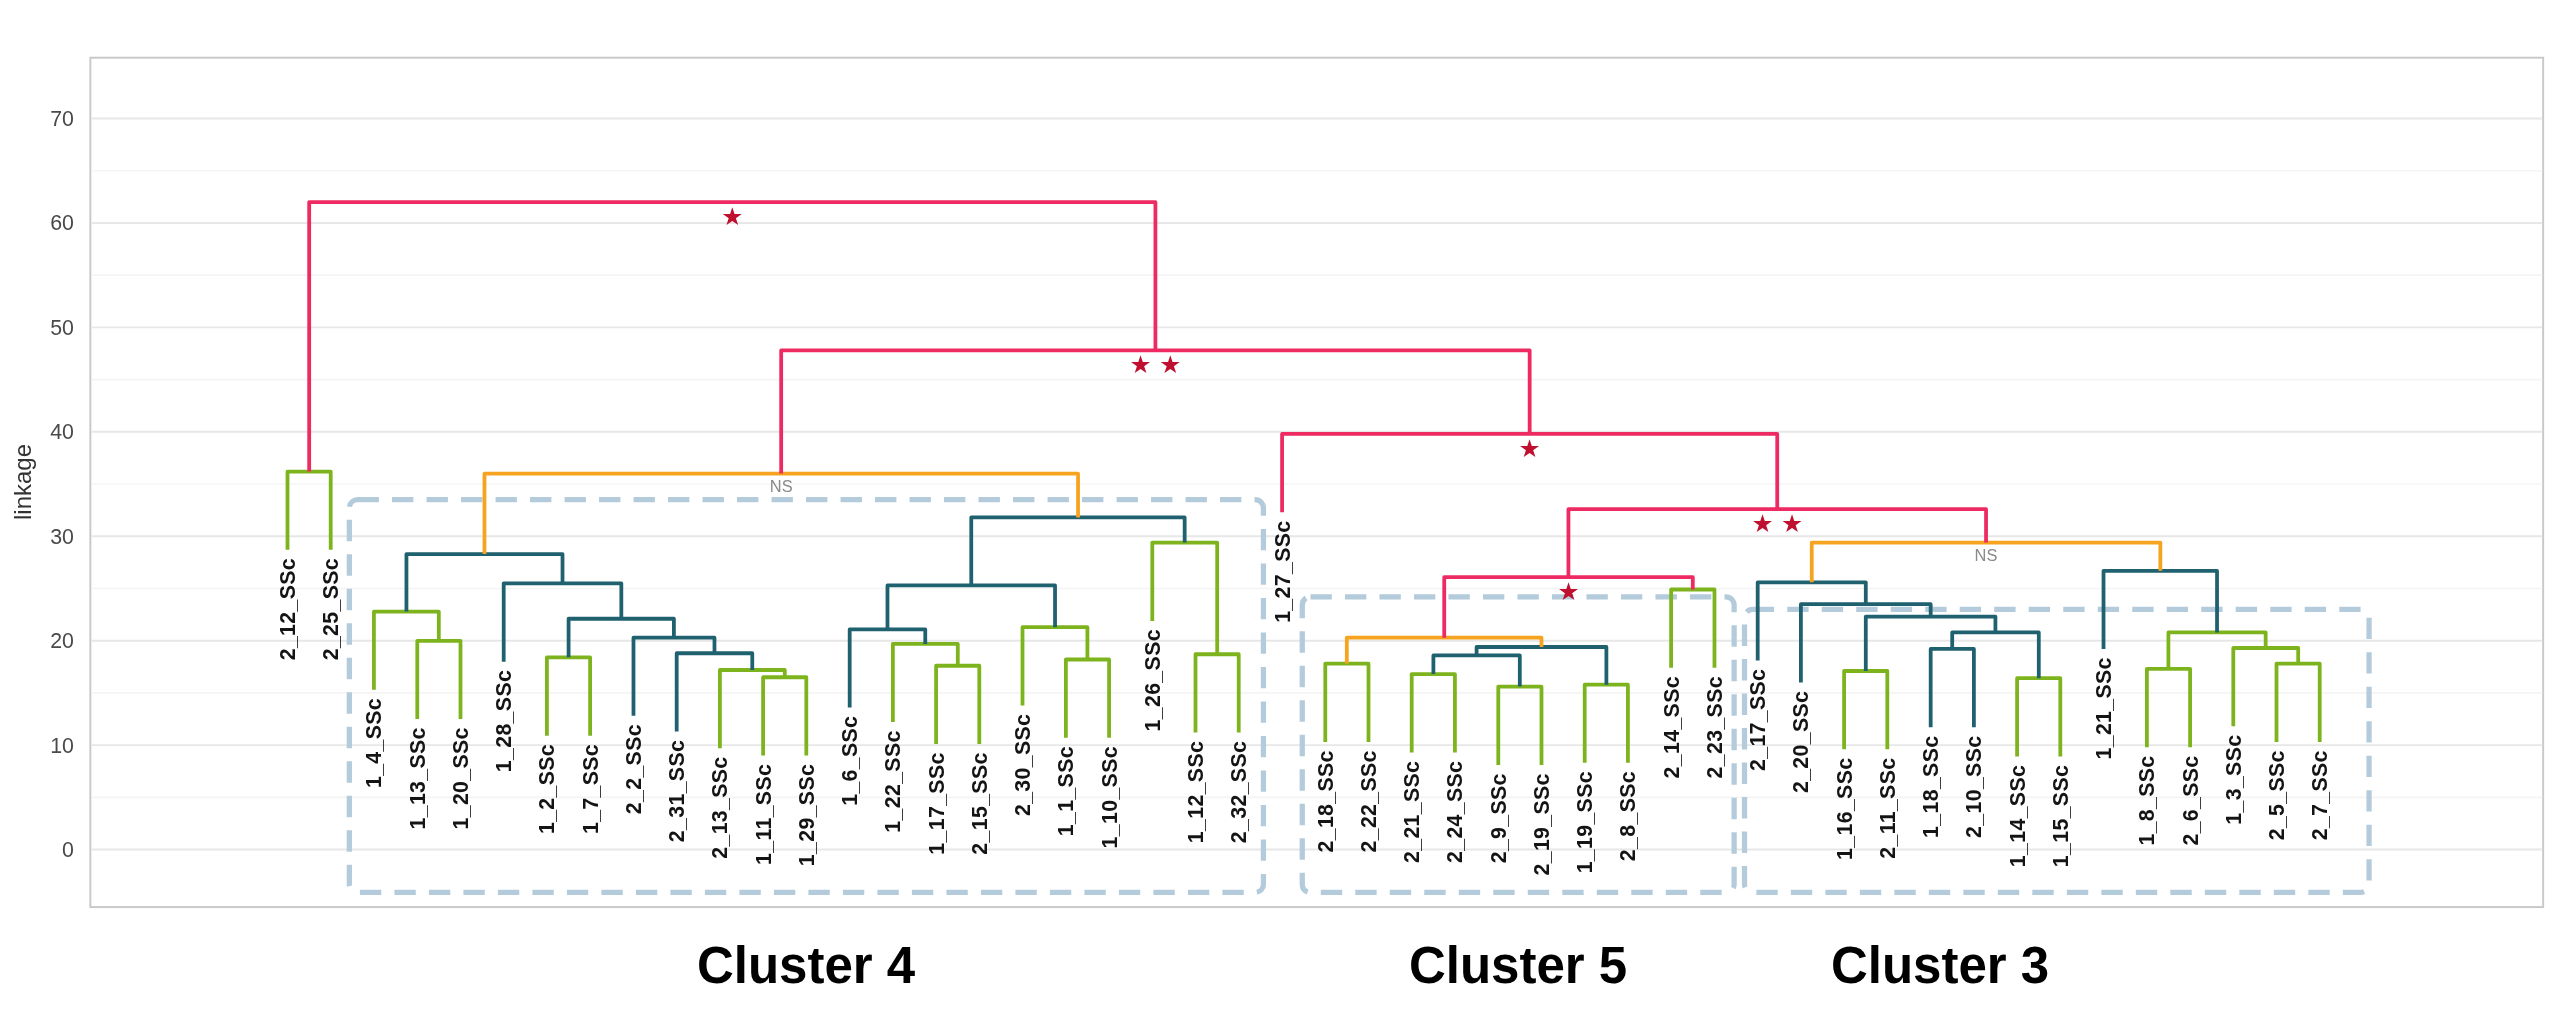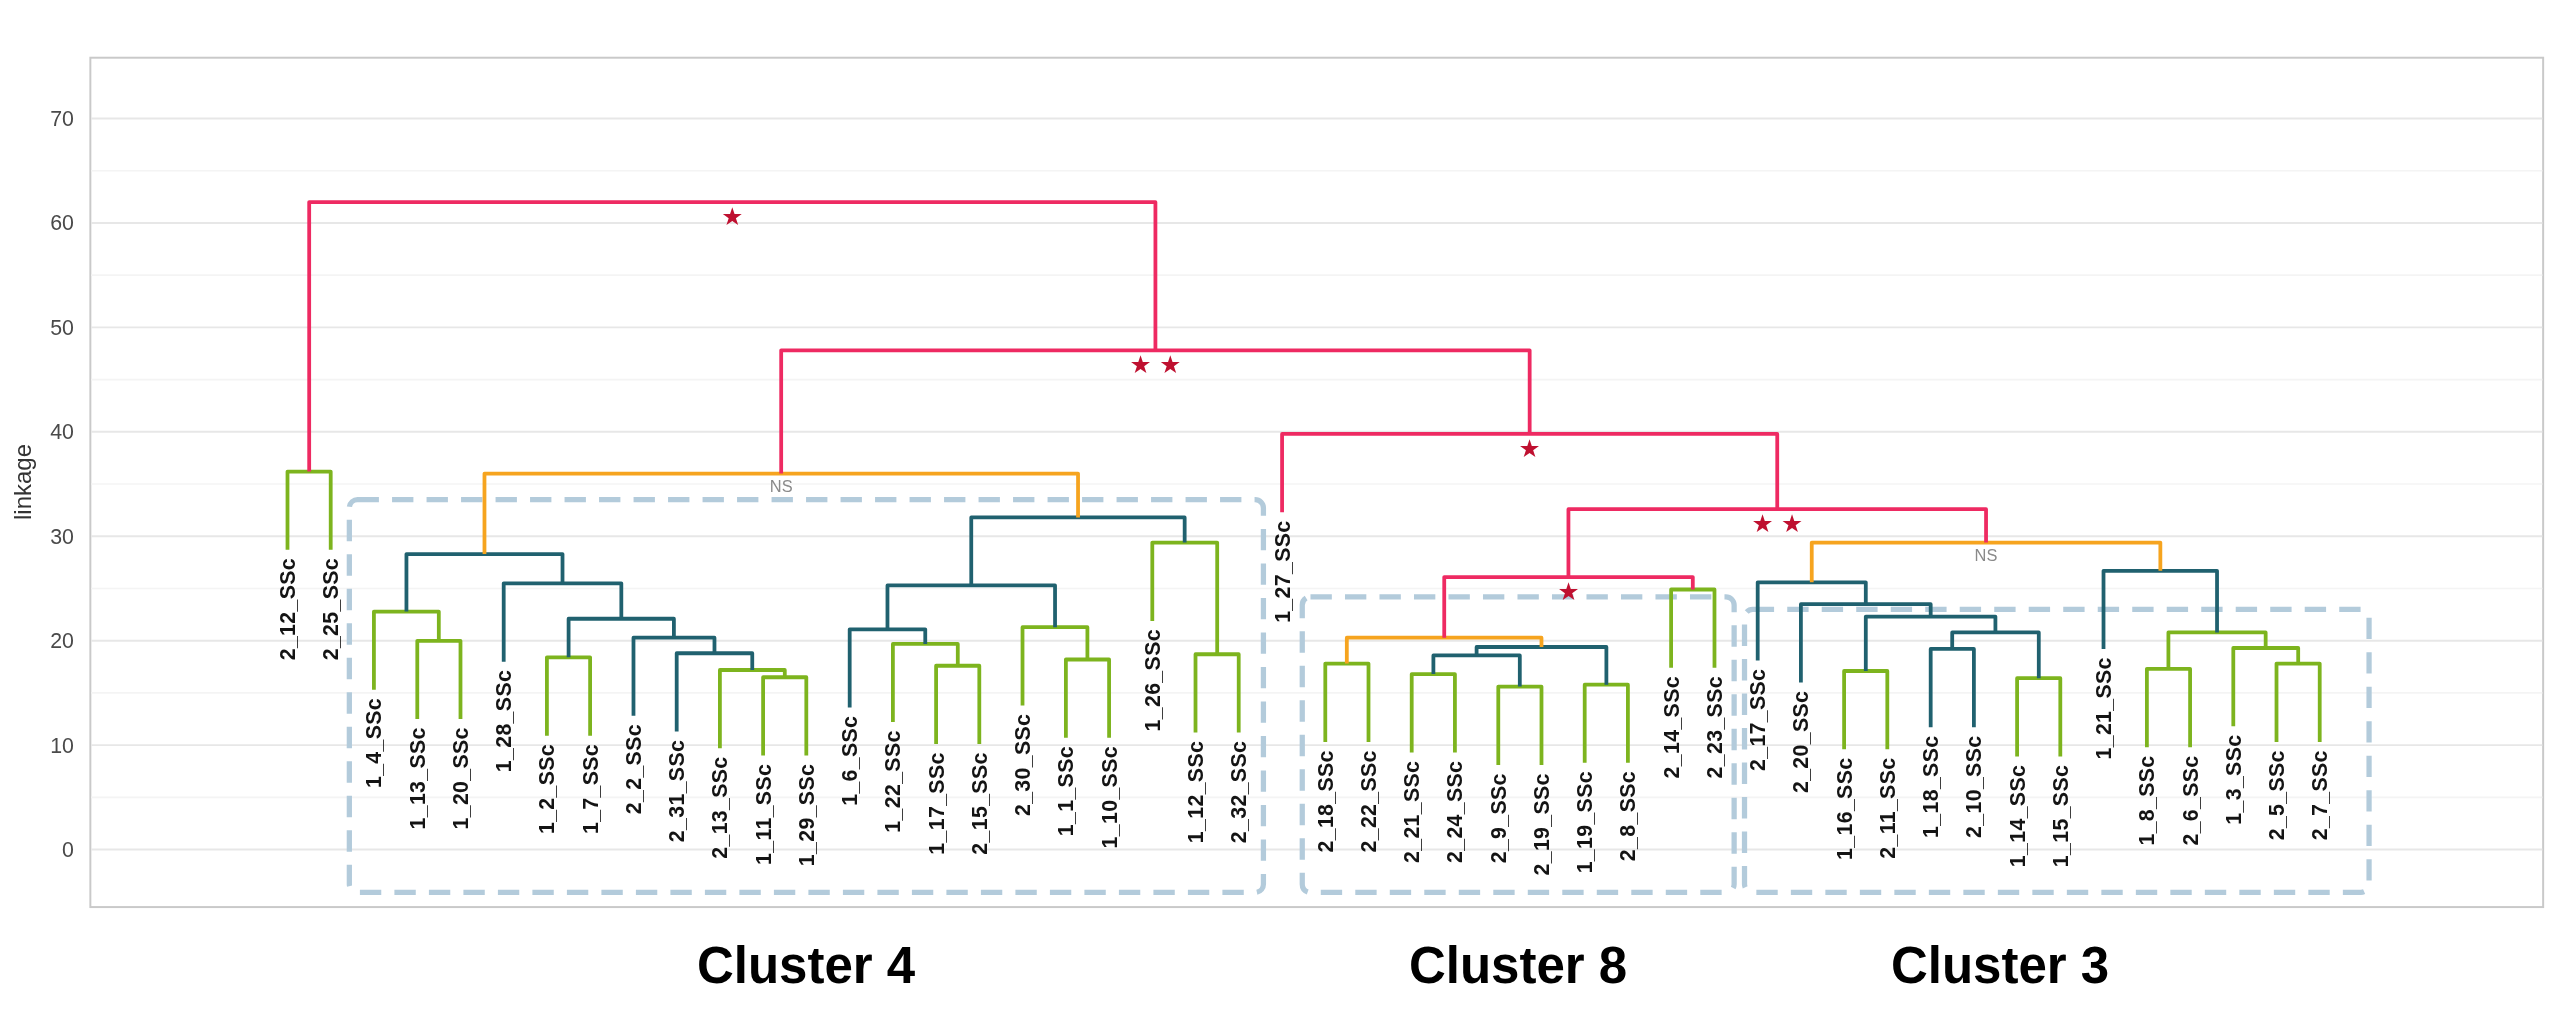--- a/index.html
+++ b/index.html
@@ -153,16 +153,16 @@
       <text transform="translate(1311.4 459.7) rotate(-90)" text-anchor="end" font-size="13" font-weight="700" fill="#141414" letter-spacing="0.2">1_8_SSc</text>
       <text transform="translate(1337.7 459.7) rotate(-90)" text-anchor="end" font-size="13" font-weight="700" fill="#141414" letter-spacing="0.2">2_6_SSc</text>
       <text transform="translate(1364.0 447.0) rotate(-90)" text-anchor="end" font-size="13" font-weight="700" fill="#141414" letter-spacing="0.2">1_3_SSc</text>
       <text transform="translate(1390.3 456.5) rotate(-90)" text-anchor="end" font-size="13" font-weight="700" fill="#141414" letter-spacing="0.2">2_5_SSc</text>
       <text transform="translate(1416.6 456.5) rotate(-90)" text-anchor="end" font-size="13" font-weight="700" fill="#141414" letter-spacing="0.2">2_7_SSc</text>
     </svg>
 
   <div class="ylabel">linkage</div>
 
   <div class="cluster-label" style="left:806px">Cluster 4</div>
-  <div class="cluster-label" style="left:1518px">Cluster 8</div>
-  <div class="cluster-label" style="left:2000px">Cluster 3</div>
+  <div class="cluster-label" style="left:1518px">Cluster 5</div>
+  <div class="cluster-label" style="left:1940px">Cluster 3</div>
 </div>
 
 
 </body></html>

